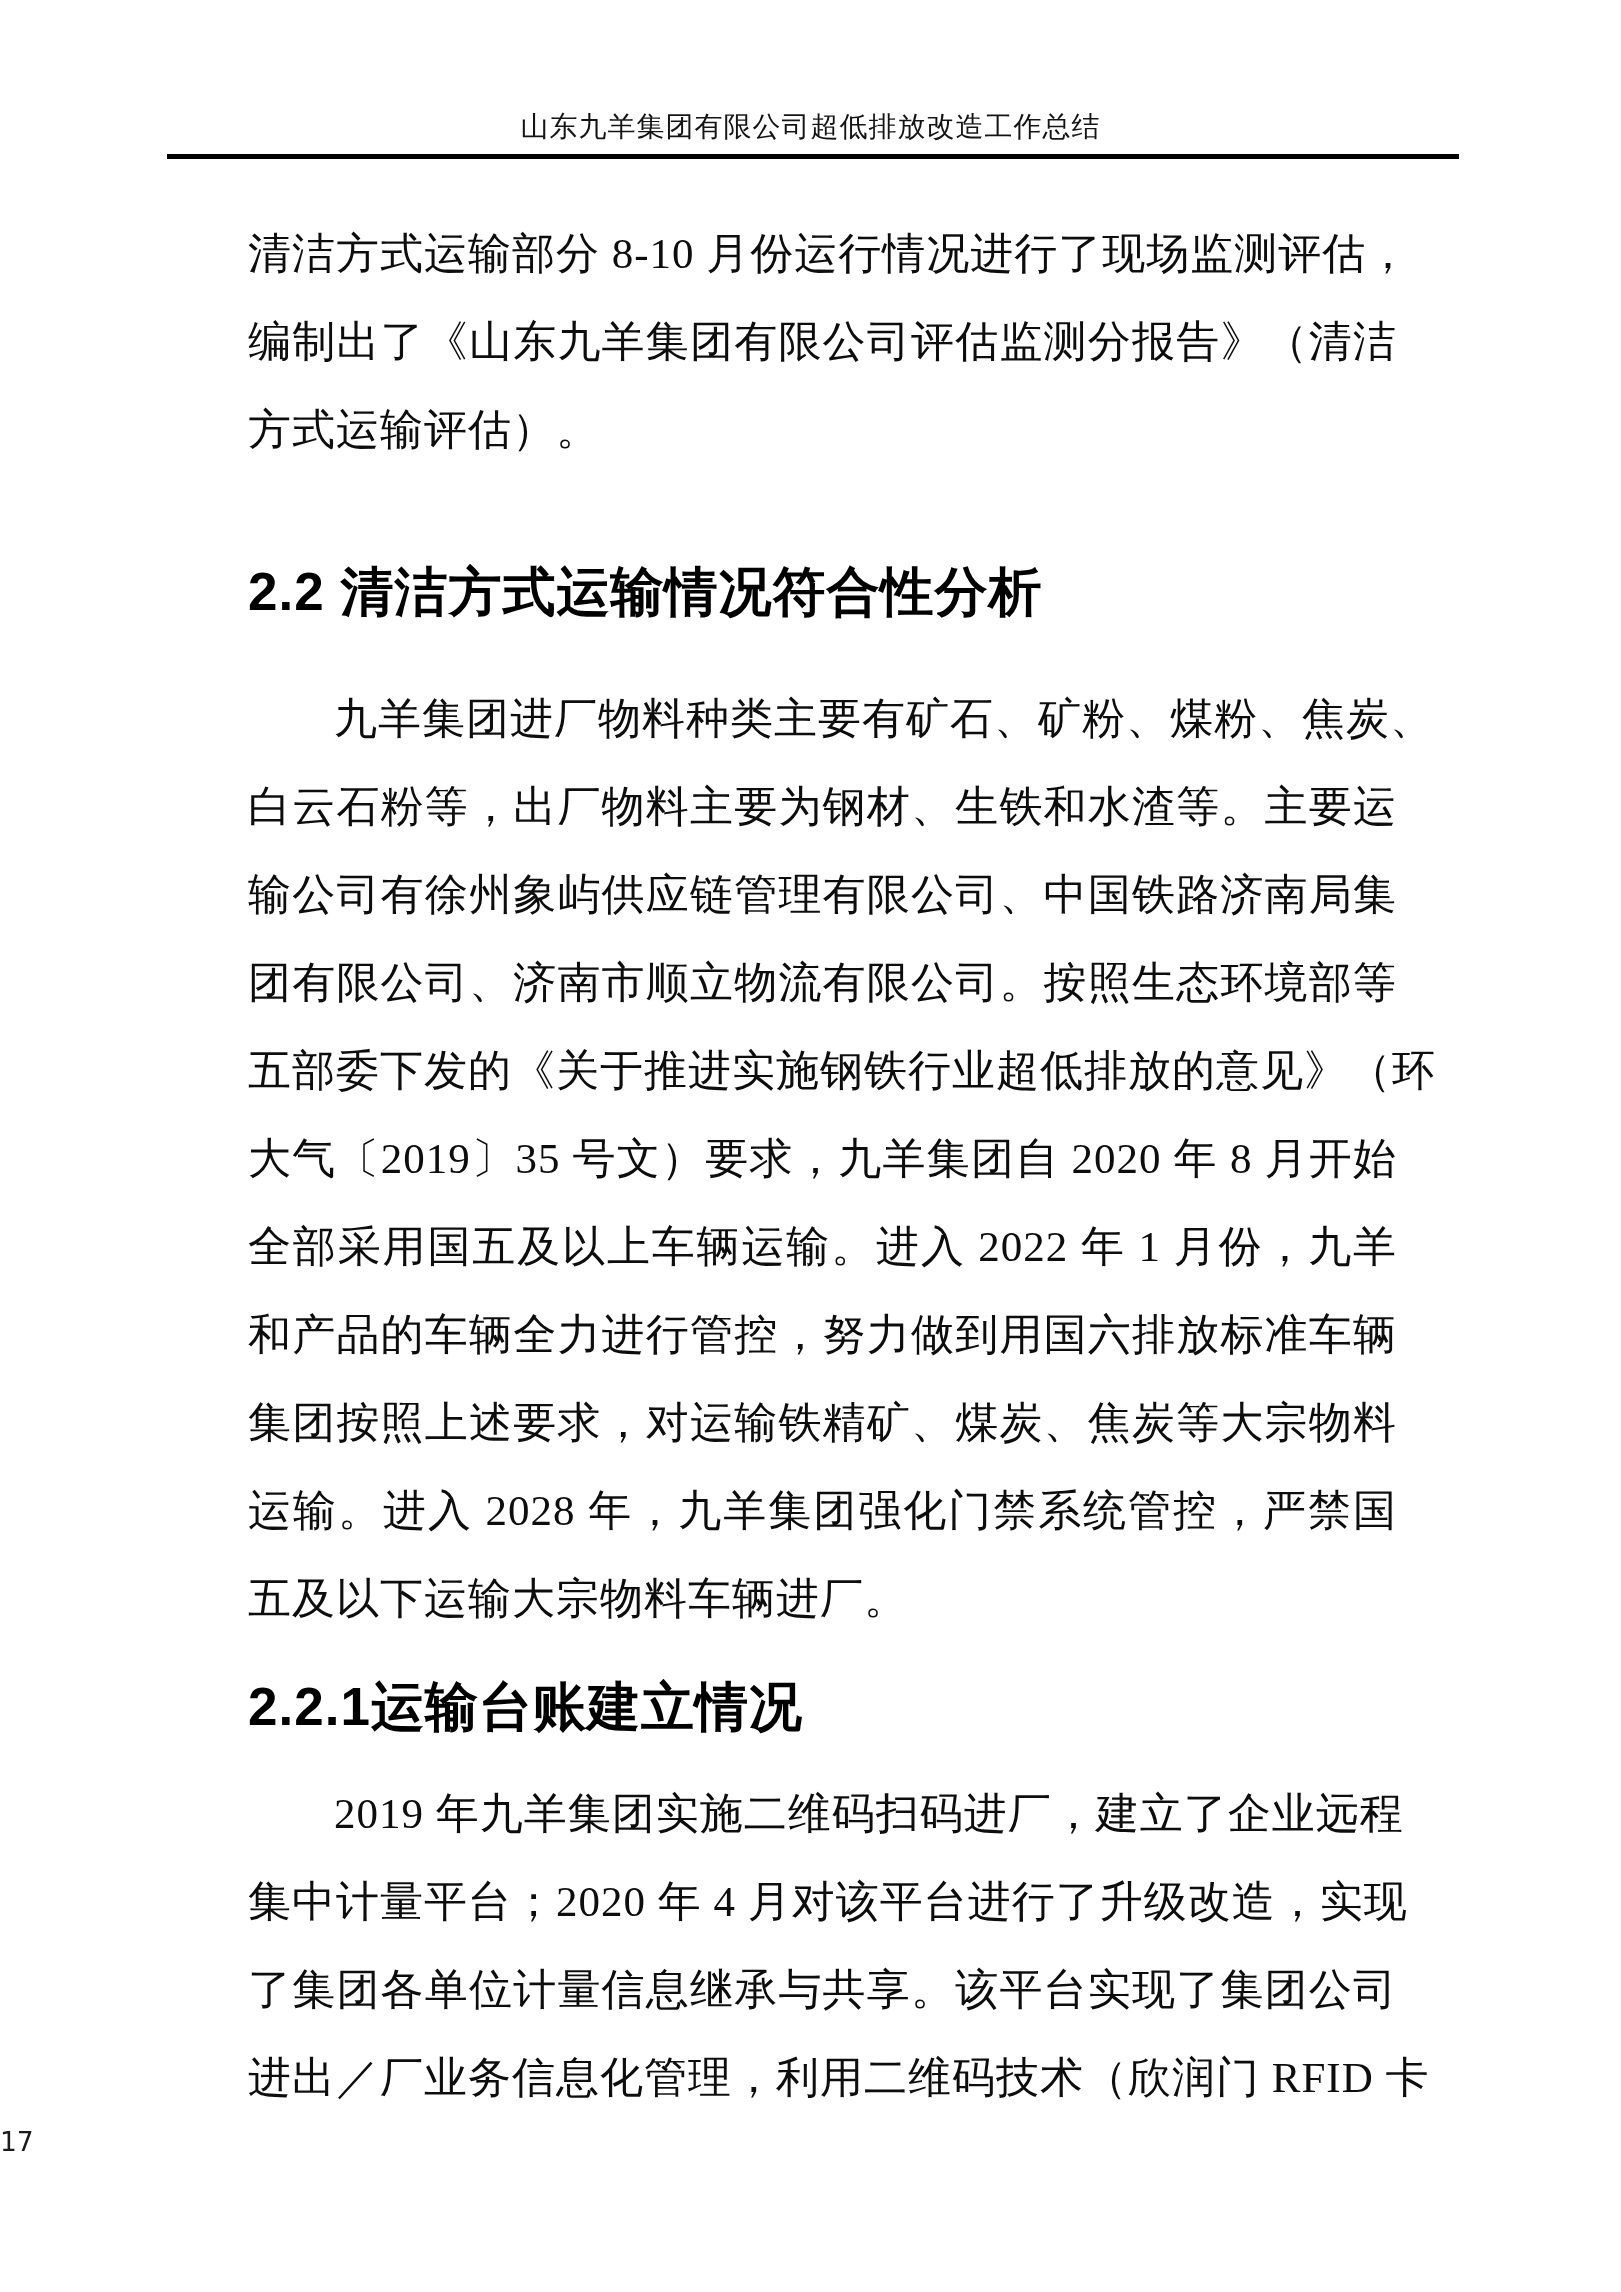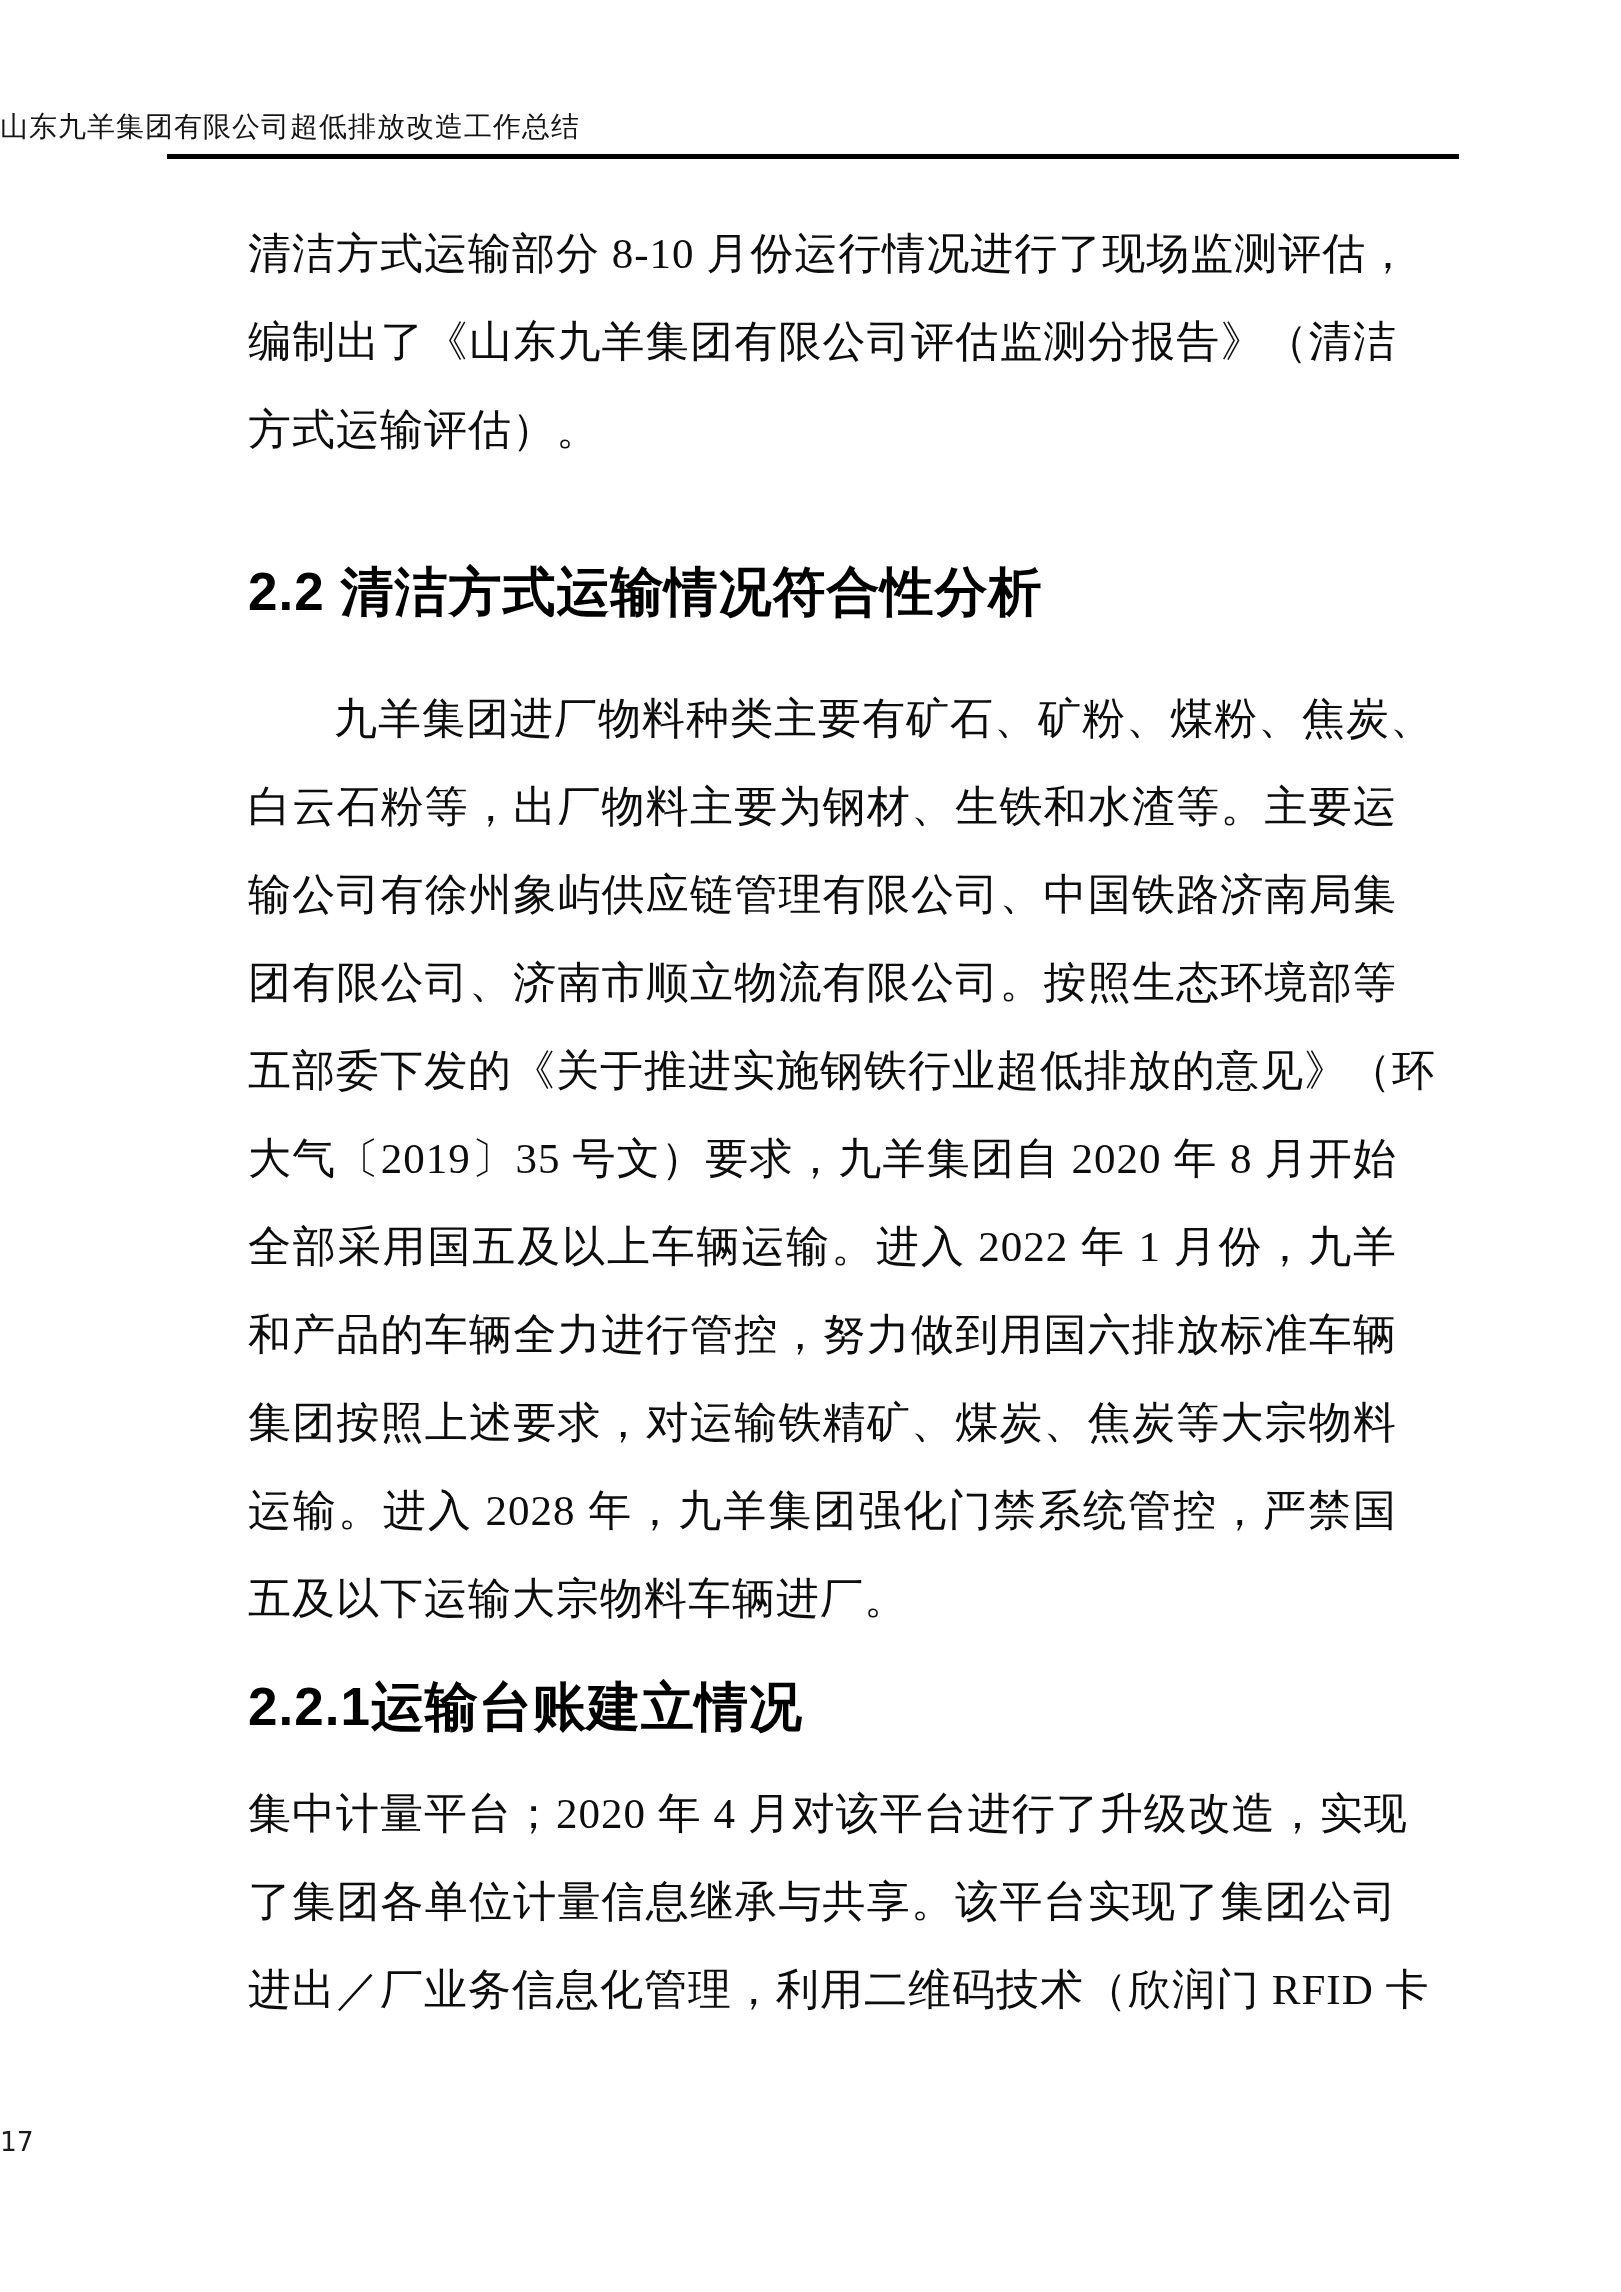--- a/index.html
+++ b/index.html
@@ -11,20 +11,21 @@
     color: #111;
     overflow: hidden;
   }
 
   
   .header-title {
     position: absolute;
     top: 110px;
     left: 0;
     width: 100%;
+    text-align: center;
     font-family: "Liberation Serif", "DejaVu Serif", serif;
     font-size: 28px;
     line-height: 33px;
     letter-spacing: 1px;
     color: #141414;
   }
   .header-rule {
     position: absolute;
     top: 154px;
     left: 167px;
@@ -106,20 +107,21 @@
     <div class="line">五部委下发的《关于推进实施钢铁行业超低排放的意见》（环</div>
     <div class="line">大气〔2019〕35 号文）要求，九羊集团自 2020 年 8 月开始</div>
     <div class="line">全部采用国五及以上车辆运输。进入 2022 年 1 月份，九羊</div>
     <div class="line">和产品的车辆全力进行管控，努力做到用国六排放标准车辆</div>
     <div class="line">集团按照上述要求，对运输铁精矿、煤炭、焦炭等大宗物料</div>
     <div class="line">运输。进入 2028 年，九羊集团强化门禁系统管控，严禁国</div>
     <div class="line lastline">五及以下运输大宗物料车辆进厂。</div>
 
     <div class="heading lvl3">2.2.1运输台账建立情况</div>
 
+    <div class="line indent">2019 年九羊集团实施二维码扫码进厂，建立了企业远程</div>
     <div class="line">集中计量平台；2020 年 4 月对该平台进行了升级改造，实现</div>
     <div class="line">了集团各单位计量信息继承与共享。该平台实现了集团公司</div>
     <div class="line">进出／厂业务信息化管理，利用二维码技术（欣润门 RFID 卡</div>
 
   </div>
 
   <div class="page-number">17</div>
 
 </div>
 

